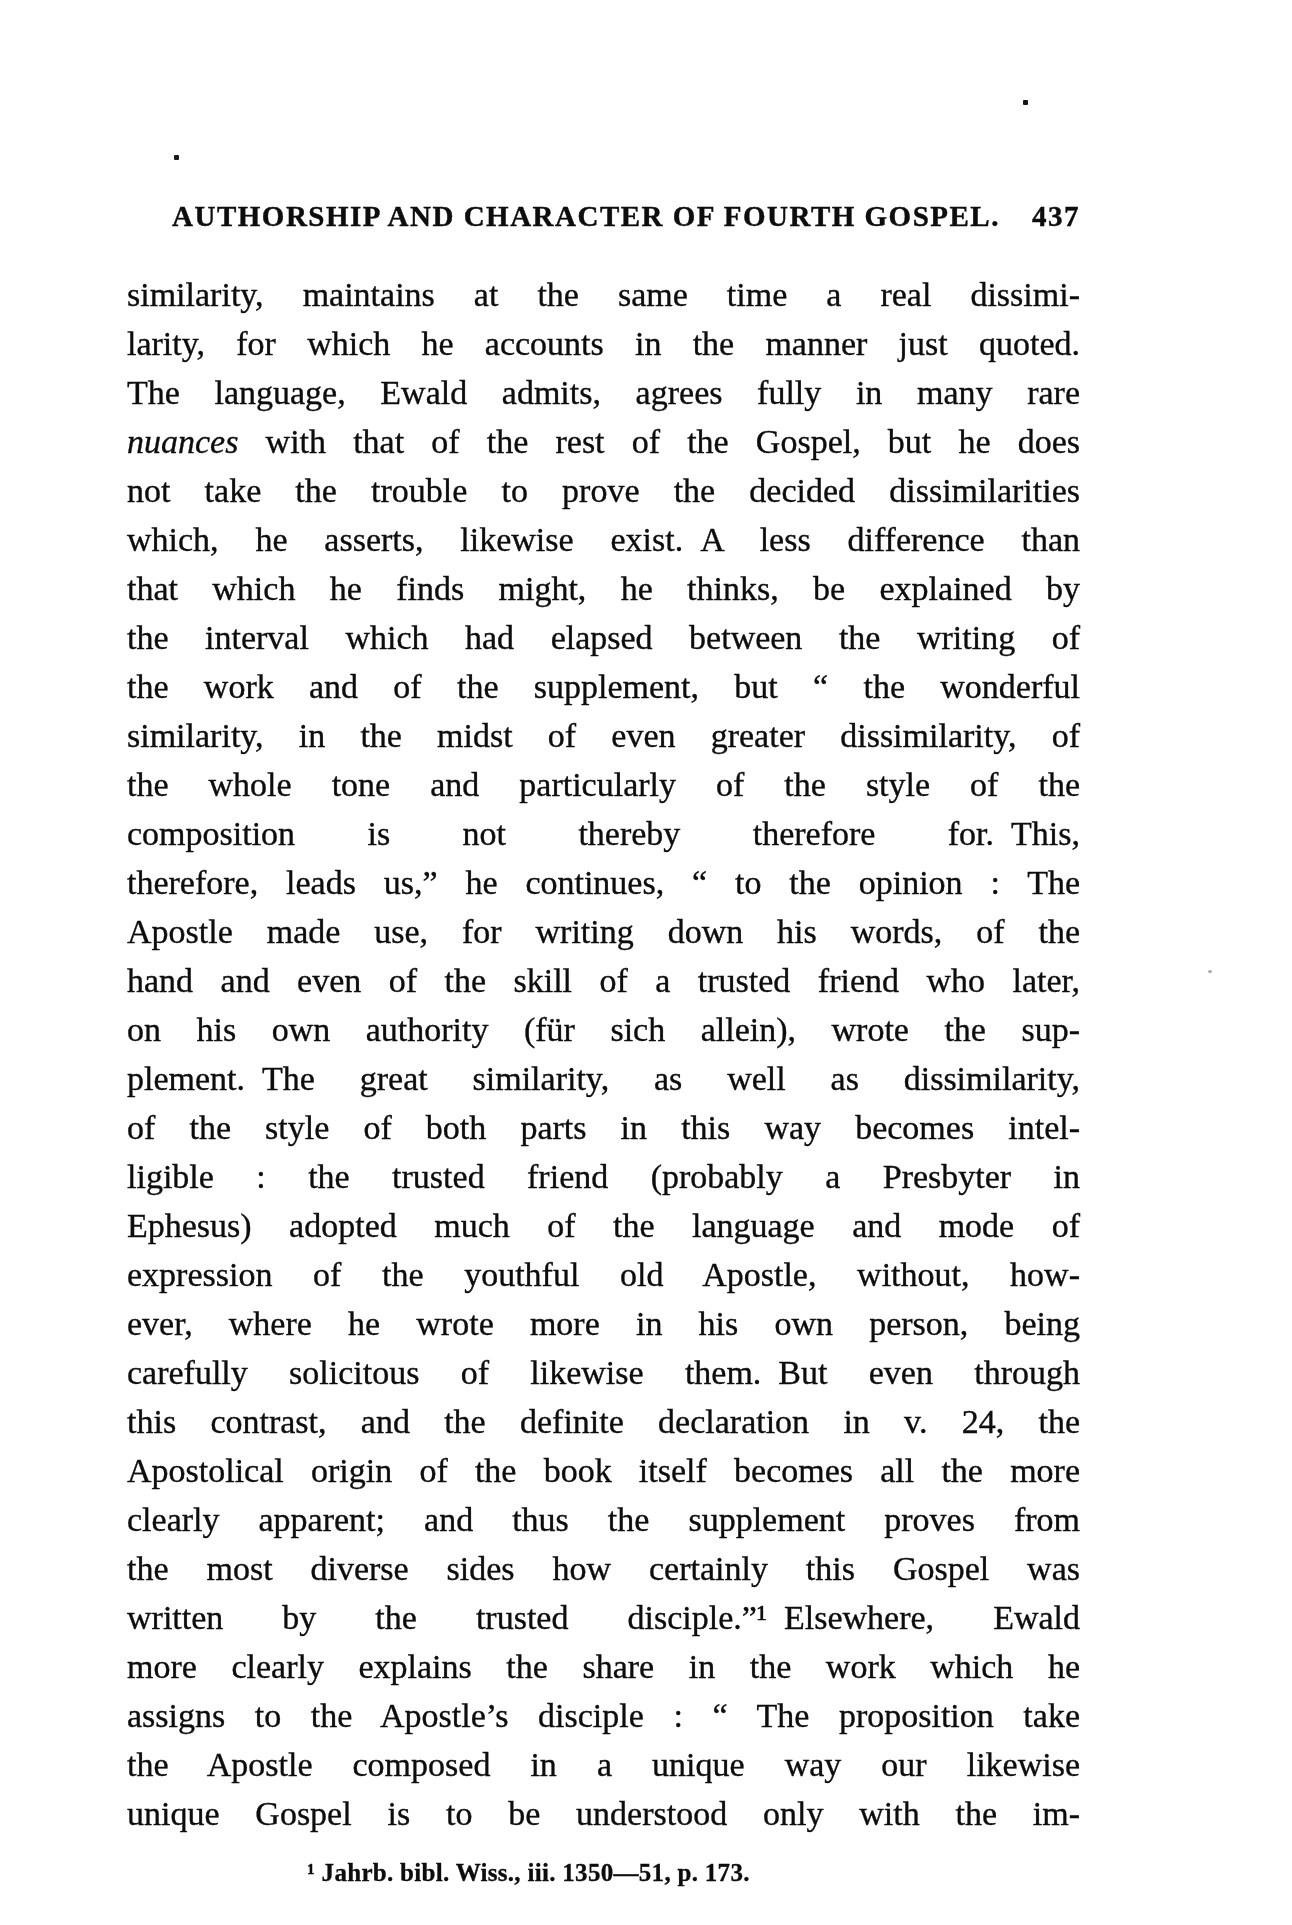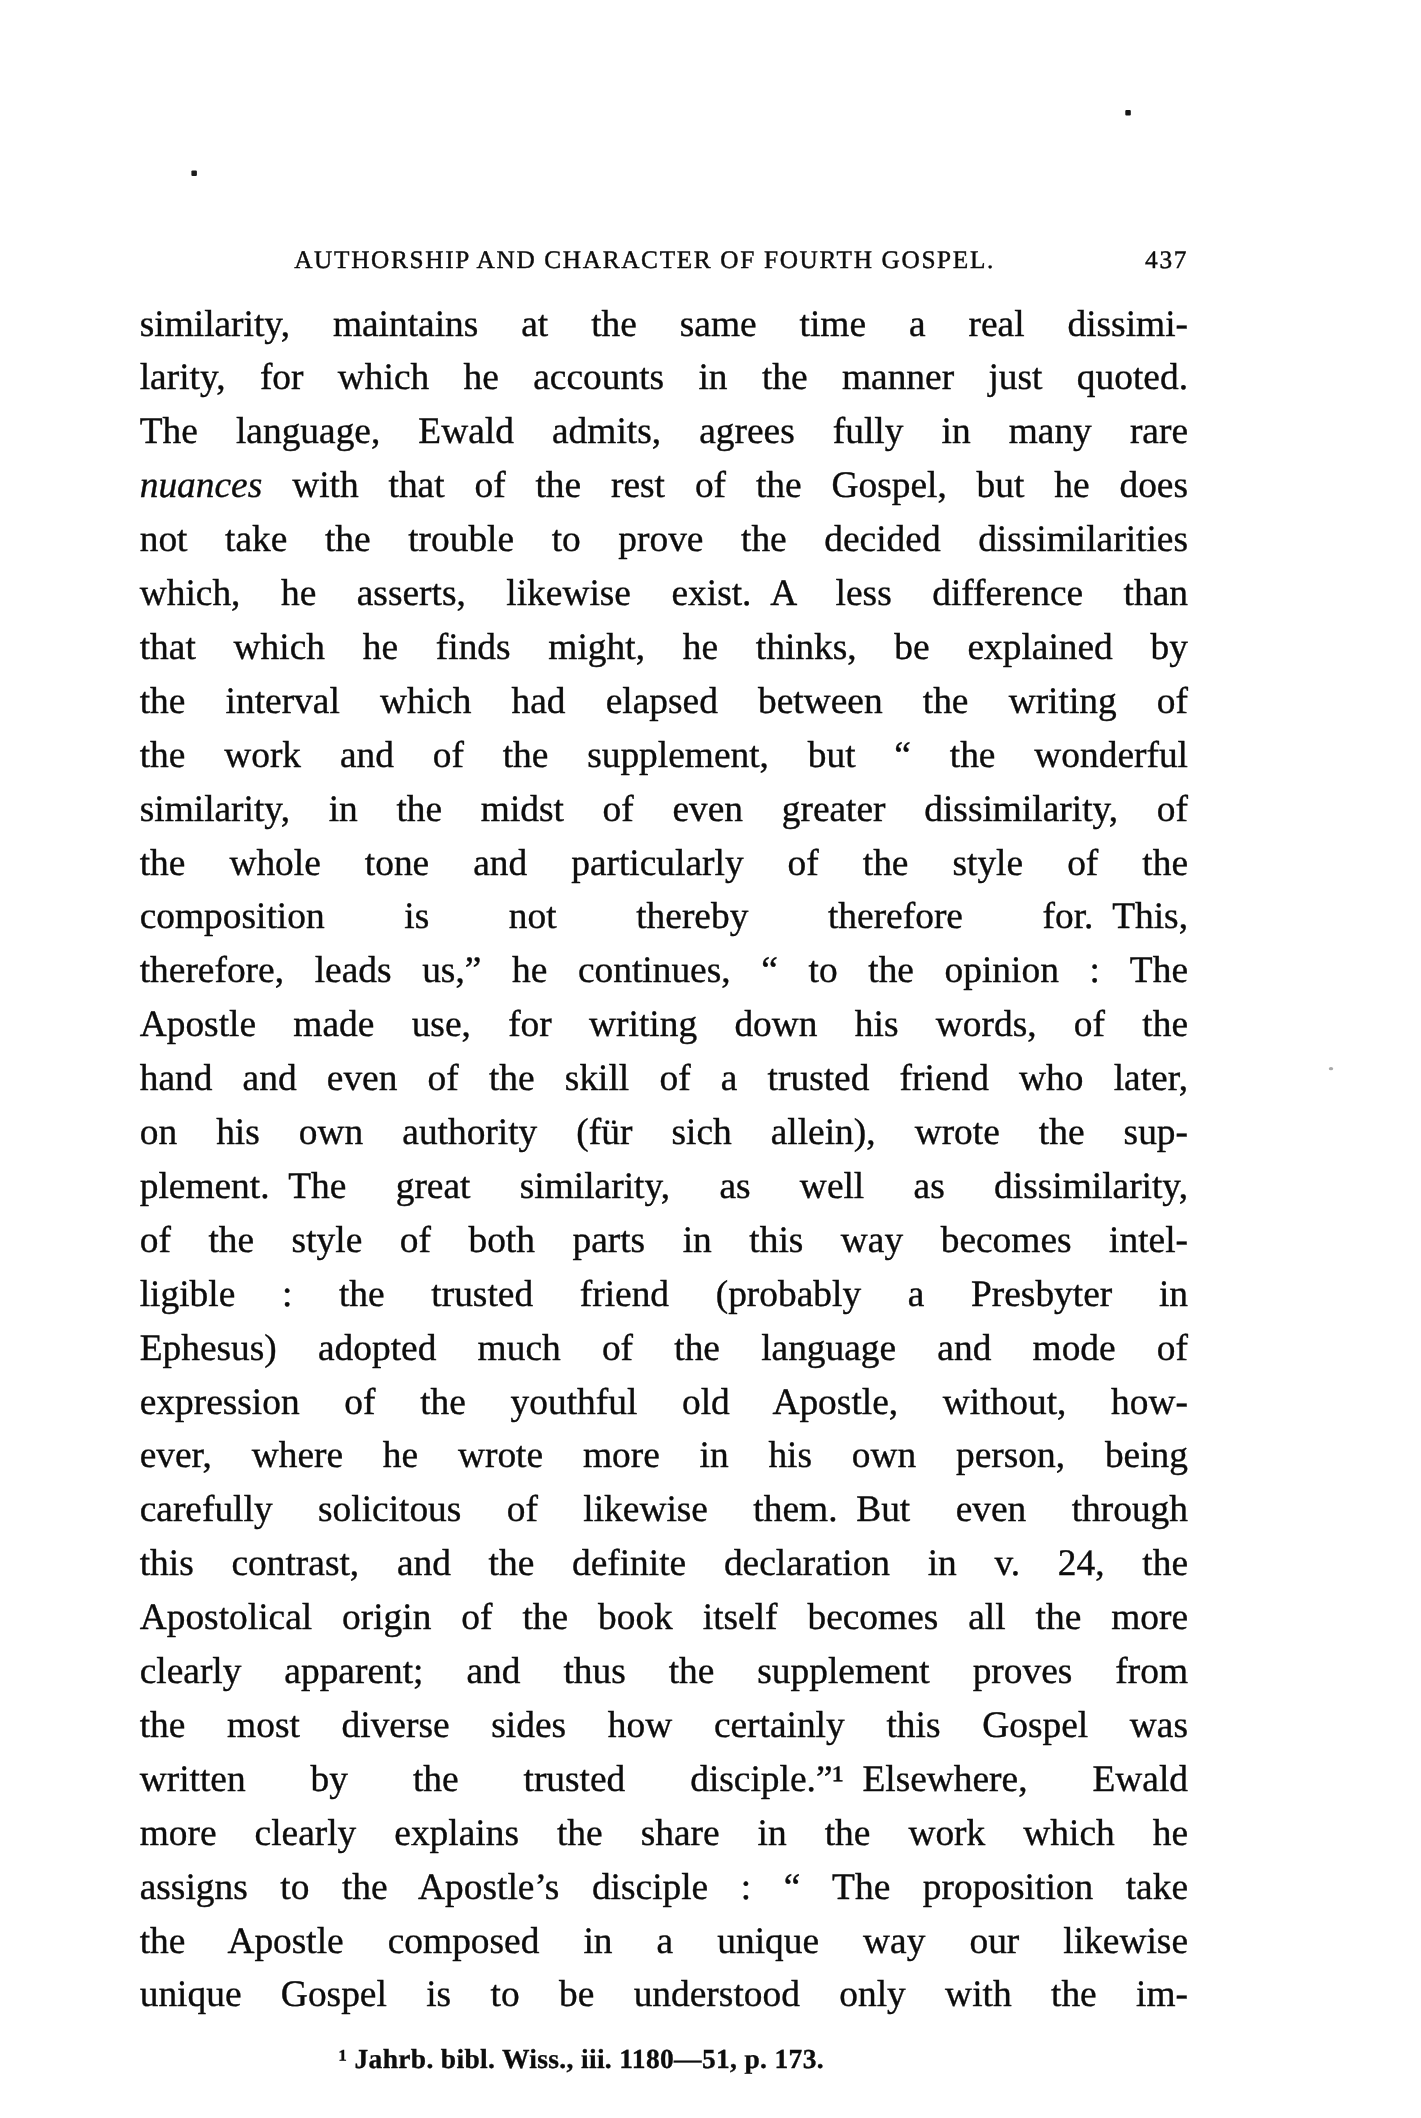--- a/index.html
+++ b/index.html
@@ -17,26 +17,26 @@
   }
   .page {
     position: absolute;
     inset: 0;
     background: #ffffff;
   }
   
   .running-head {
     position: absolute;
     left: 127px;
-    top: 219px;
+    top: 198px;
     width: 953px;
     height: 36px;
-    font-size: 23px;
+    font-size: 29px;
     line-height: 36px;
-    font-weight: normal;
+    font-weight: bold;
     letter-spacing: 1.5px;
     -webkit-text-stroke: 0.4px #0d0d0d;
     white-space: nowrap;
   }
   .head-title {
     position: absolute;
     left: 0;
     right: 35px;
     text-align: center;
   }
@@ -125,19 +125,19 @@
       <div class="line"><span class="seg">Apostolical origin of the book itself becomes all the more</span></div>
       <div class="line"><span class="seg">clearly apparent; and thus the supplement proves from</span></div>
       <div class="line"><span class="seg">the most diverse sides how certainly this Gospel was</span></div>
       <div class="line"><span class="seg">written by the trusted disciple.”¹ Elsewhere, Ewald</span></div>
       <div class="line"><span class="seg">more clearly explains the share in the work which he</span></div>
       <div class="line"><span class="seg">assigns to the Apostle’s disciple : “ The proposition take</span></div>
       <div class="line"><span class="seg">the Apostle composed in a unique way our likewise</span></div>
       <div class="line"><span class="seg">unique Gospel is to be understood only with the im-</span></div>
     </div>
 
-  <div class="footnote">¹ Jahrb. bibl. Wiss., iii. 1180—51, p. 173.</div>
+  <div class="footnote">¹ Jahrb. bibl. Wiss., iii. 1350—51, p. 173.</div>
 
   <div class="speck s1"></div>
   <div class="speck s2"></div>
   <div class="speck s3"></div>
 
 </div>
 
 </body></html>

